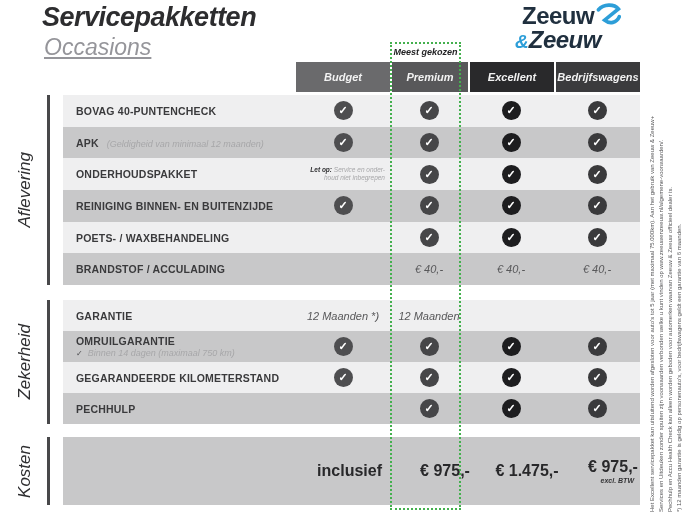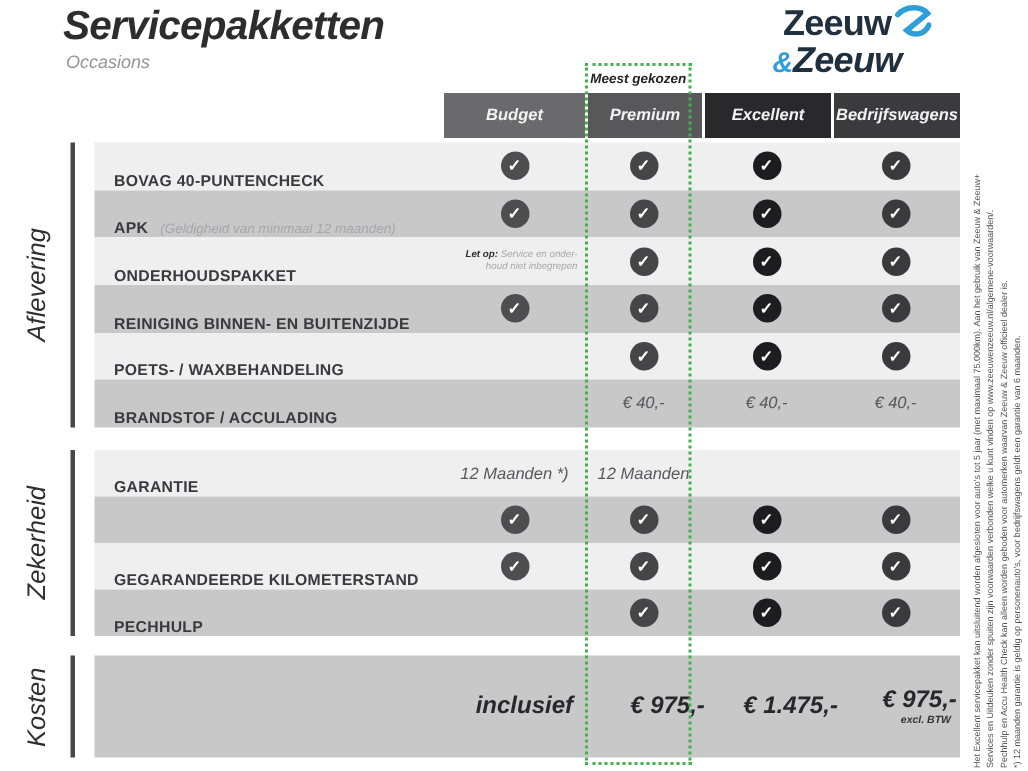--- a/index.html
+++ b/index.html
@@ -1,21 +1,21 @@
 <!DOCTYPE html>
 <html><head>
 <meta charset="utf-8">
 <style>
   html,body{margin:0;padding:0;background:#fff;}
   .page{position:relative;width:685px;height:514px;background:#ffffff;overflow:hidden;
         font-family:"Liberation Sans",sans-serif;}
 
   
   .title{position:absolute;left:42px;top:2px;font-size:27px;font-weight:bold;font-style:italic;color:#2d2d2f;letter-spacing:-0.5px;}
-  .subtitle{position:absolute;left:44px;top:34px;font-size:12px;font-style:italic;color:#95959a;}
+  .subtitle{position:absolute;left:44px;top:34px;font-size:23px;font-style:italic;color:#95959a;text-decoration:underline;}
 
   
   .logo{position:absolute;left:522px;top:4px;width:130px;line-height:1;}
   .logo-l1{display:flex;align-items:flex-start;}
   .logo-word{font-size:24px;font-weight:bold;color:#20303f;letter-spacing:-0.5px;}
   .logo-z{margin-left:1px;margin-top:-2px;}
   .logo-l2{margin-top:-3px;margin-left:-7px;font-style:italic;}
   .logo-amp{font-size:19px;font-weight:bold;color:#2d9ed8;}
   .logo-word2{font-size:24px;font-weight:bold;color:#20303f;letter-spacing:-0.5px;}
 
@@ -24,21 +24,21 @@
            color:#f2f2f2;font-size:11px;font-weight:bold;font-style:italic;box-sizing:border-box;}
   .h-budget{left:296px;width:94px;background:#6a6a6c;}
   .h-premium{left:390px;width:78px;background:#58585a;border-left:2px solid #fff;}
   .h-excellent{left:468px;width:86px;background:#29292b;border-left:2px solid #fff;}
   .h-bedrijfswagens{left:554px;width:86px;background:#3b3b3d;border-left:2px solid #fff;}
 
   
   .section{position:absolute;left:63px;width:577px;display:flex;flex-direction:column;}
   .sec-aflevering{top:95px;height:190px;}
   .sec-zekerheid{top:300px;height:124px;}
-  .row{flex:1;position:relative;display:flex;align-items:flex-end;}
+  .row{flex:1;position:relative;display:flex;align-items:center;}
   .light{background:#efeff0;}
   .dark{background:#c8c8c9;}
 
   .rlabel{padding-left:13px;display:flex;align-items:baseline;gap:8px;max-width:228px;}
   .rlabel.stacked{flex-direction:column;gap:1px;justify-content:center;}
   .rmain{font-size:10.5px;font-weight:bold;letter-spacing:0.2px;color:#3a3a3c;white-space:nowrap;}
   .rsub{font-size:9px;font-style:italic;color:#a7a7a9;white-space:nowrap;}
   .subcheck{font-size:8px;color:#4a4a4c;font-style:normal;margin-right:5px;}
 
   .cell{position:absolute;top:0;height:100%;display:flex;align-items:center;justify-content:center;}
@@ -54,21 +54,21 @@
   .k-e{background:#1d1d1f;}
   .k-w{background:#3a3a3c;}
 
   .val{font-size:11px;font-style:italic;color:#58585a;white-space:nowrap;}
 
   .note{font-size:6.5px;font-style:italic;color:#a7a7a9;text-align:right;line-height:8px;width:100%;padding-right:5px;box-sizing:border-box;}
   .note-b{font-weight:bold;color:#2e2e30;}
 
   
   .kosten-band{position:absolute;left:63px;top:437px;width:577px;height:68px;background:#c8c8c9;}
-  .kost-val{font-size:16px;font-weight:bold;font-style:italic;color:#28282a;white-space:nowrap;margin-left:32px;}
+  .kost-val{font-size:16px;font-weight:bold;color:#28282a;white-space:nowrap;margin-left:32px;}
   .incl{justify-content:flex-end;padding-right:8px;box-sizing:border-box;}
   .kost-col{flex-direction:column;}
   .btw{font-size:7px;font-weight:bold;font-style:italic;color:#333335;align-self:flex-end;margin-right:6px;margin-top:1px;}
 
   
   .gline{position:absolute;left:47px;width:3px;background:#48484a;}
   .l-aflevering{top:95px;height:190px;}
   .l-zekerheid{top:300px;height:124px;}
   .l-kosten{top:437px;height:68px;}
   .glabel{position:absolute;left:8px;width:34px;display:flex;align-items:center;justify-content:center;}
@@ -246,20 +246,24 @@
         </div>
       <div class="cell c-b">
           <span class="val">12 Maanden *)</span>
         </div>
       <div class="cell c-p">
           <span class="val">12 Maanden</span>
         </div>
     </div>
 
     <div class="row dark">
+      <div class="rlabel stacked">
+        <span class="rmain">OMRUILGARANTIE</span>
+        <span class="rsub"><span class="subcheck">✓</span><span>Binnen 14 dagen (maximaal 750 km)</span></span>
+      </div>
       <div class="cell c-b">
           <span class="chk k-b">✓</span>
         </div>
       <div class="cell c-p">
           <span class="chk k-p">✓</span>
         </div>
       <div class="cell c-e">
           <span class="chk k-e">✓</span>
         </div>
       <div class="cell c-w">

